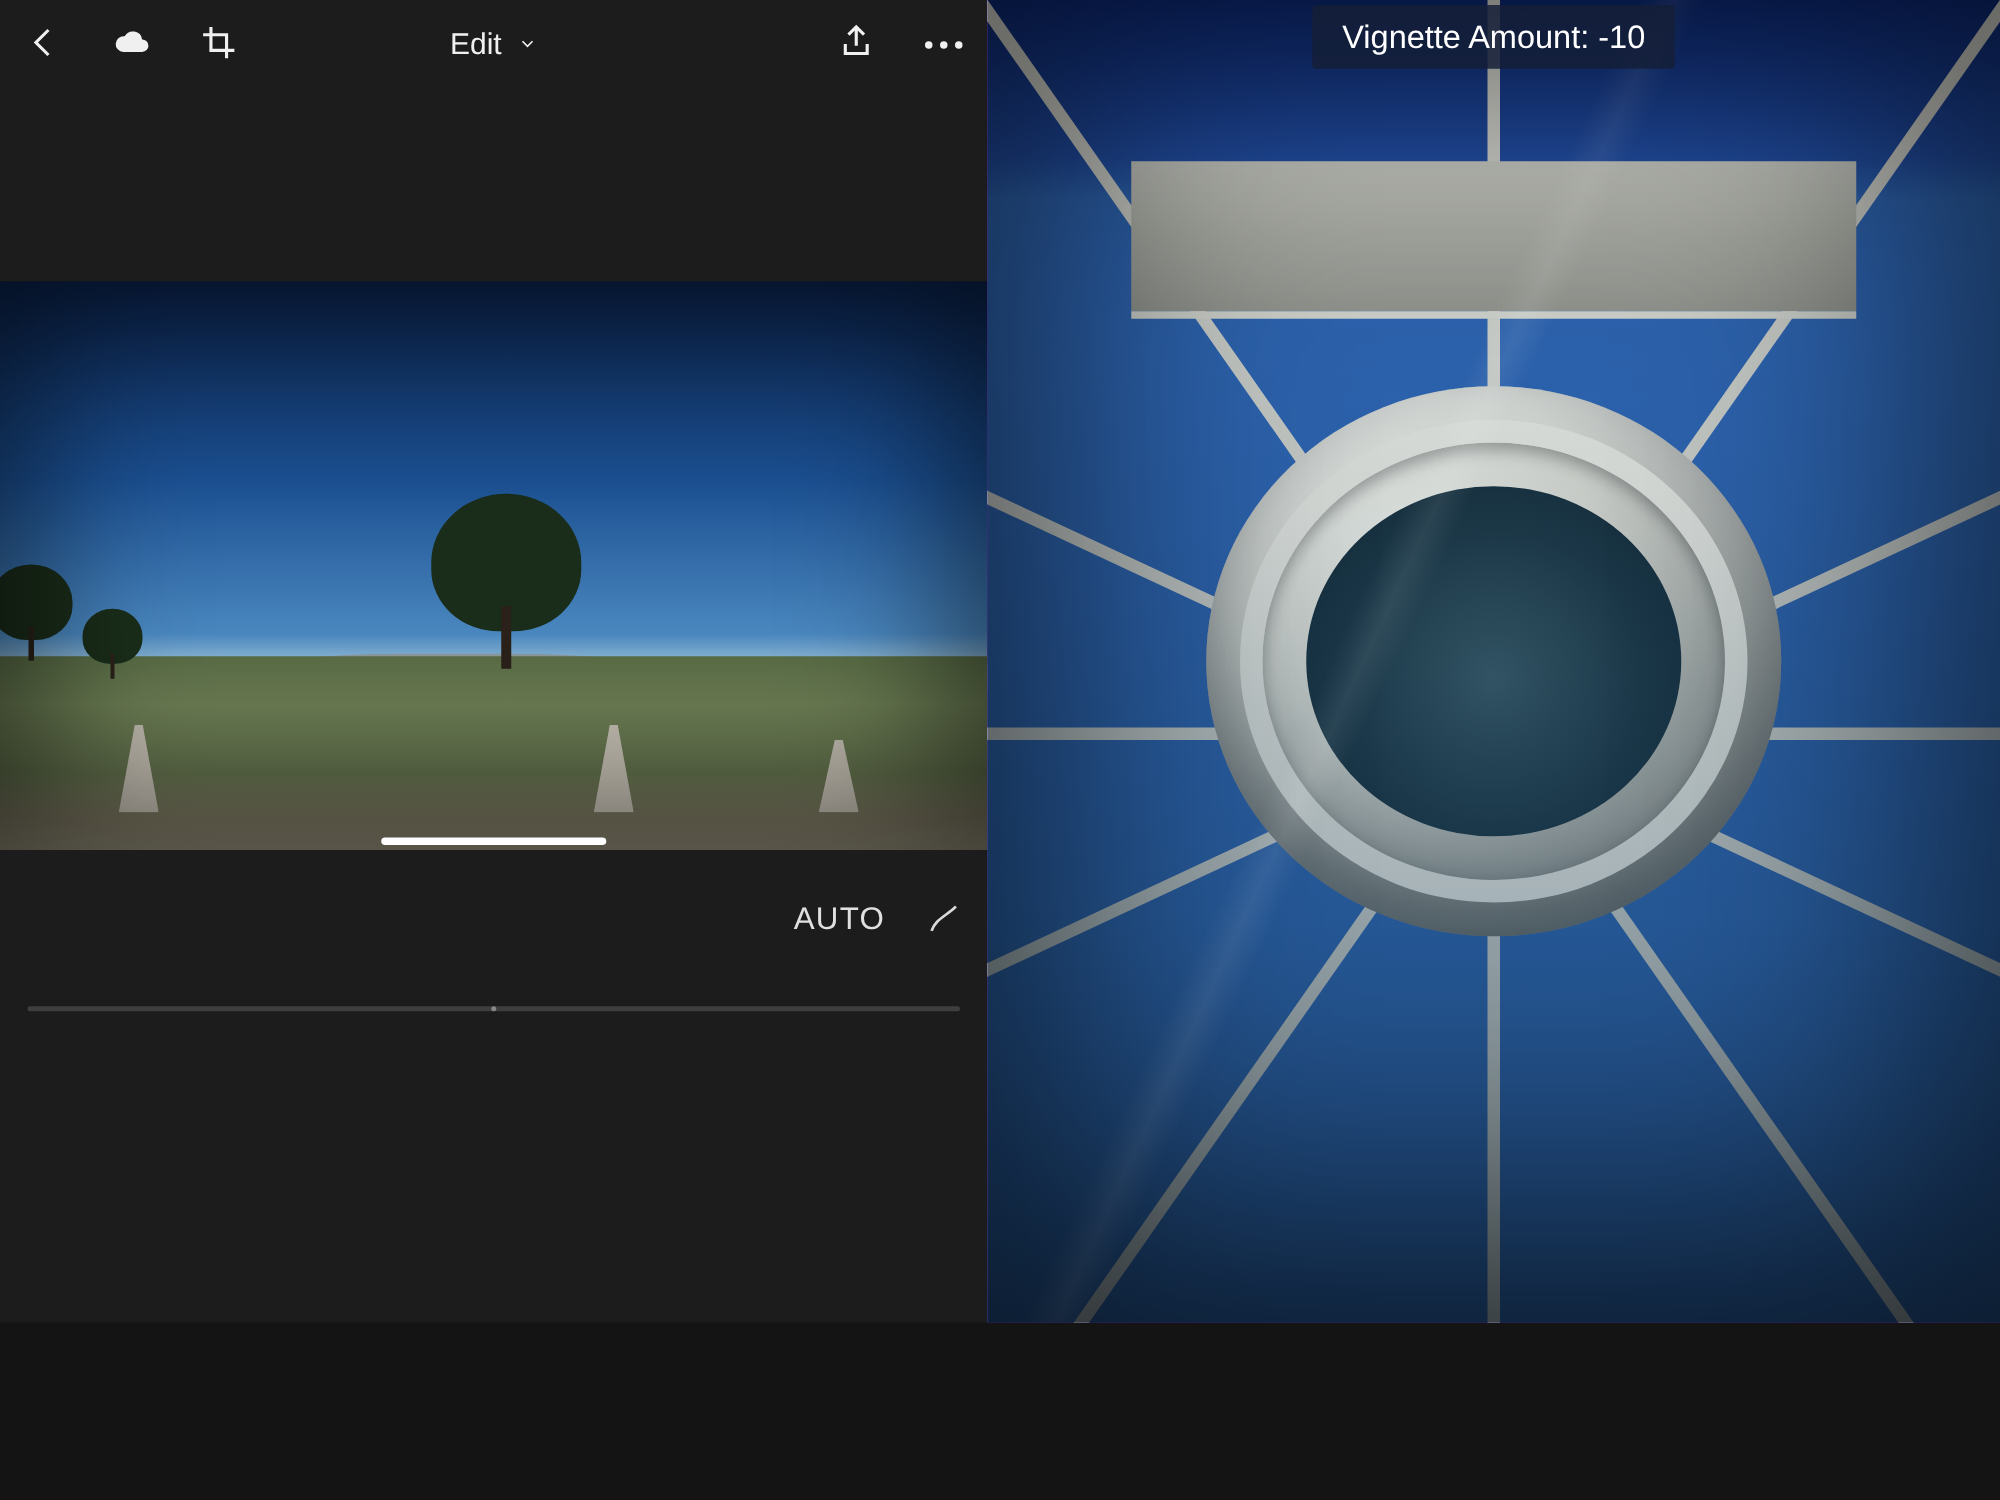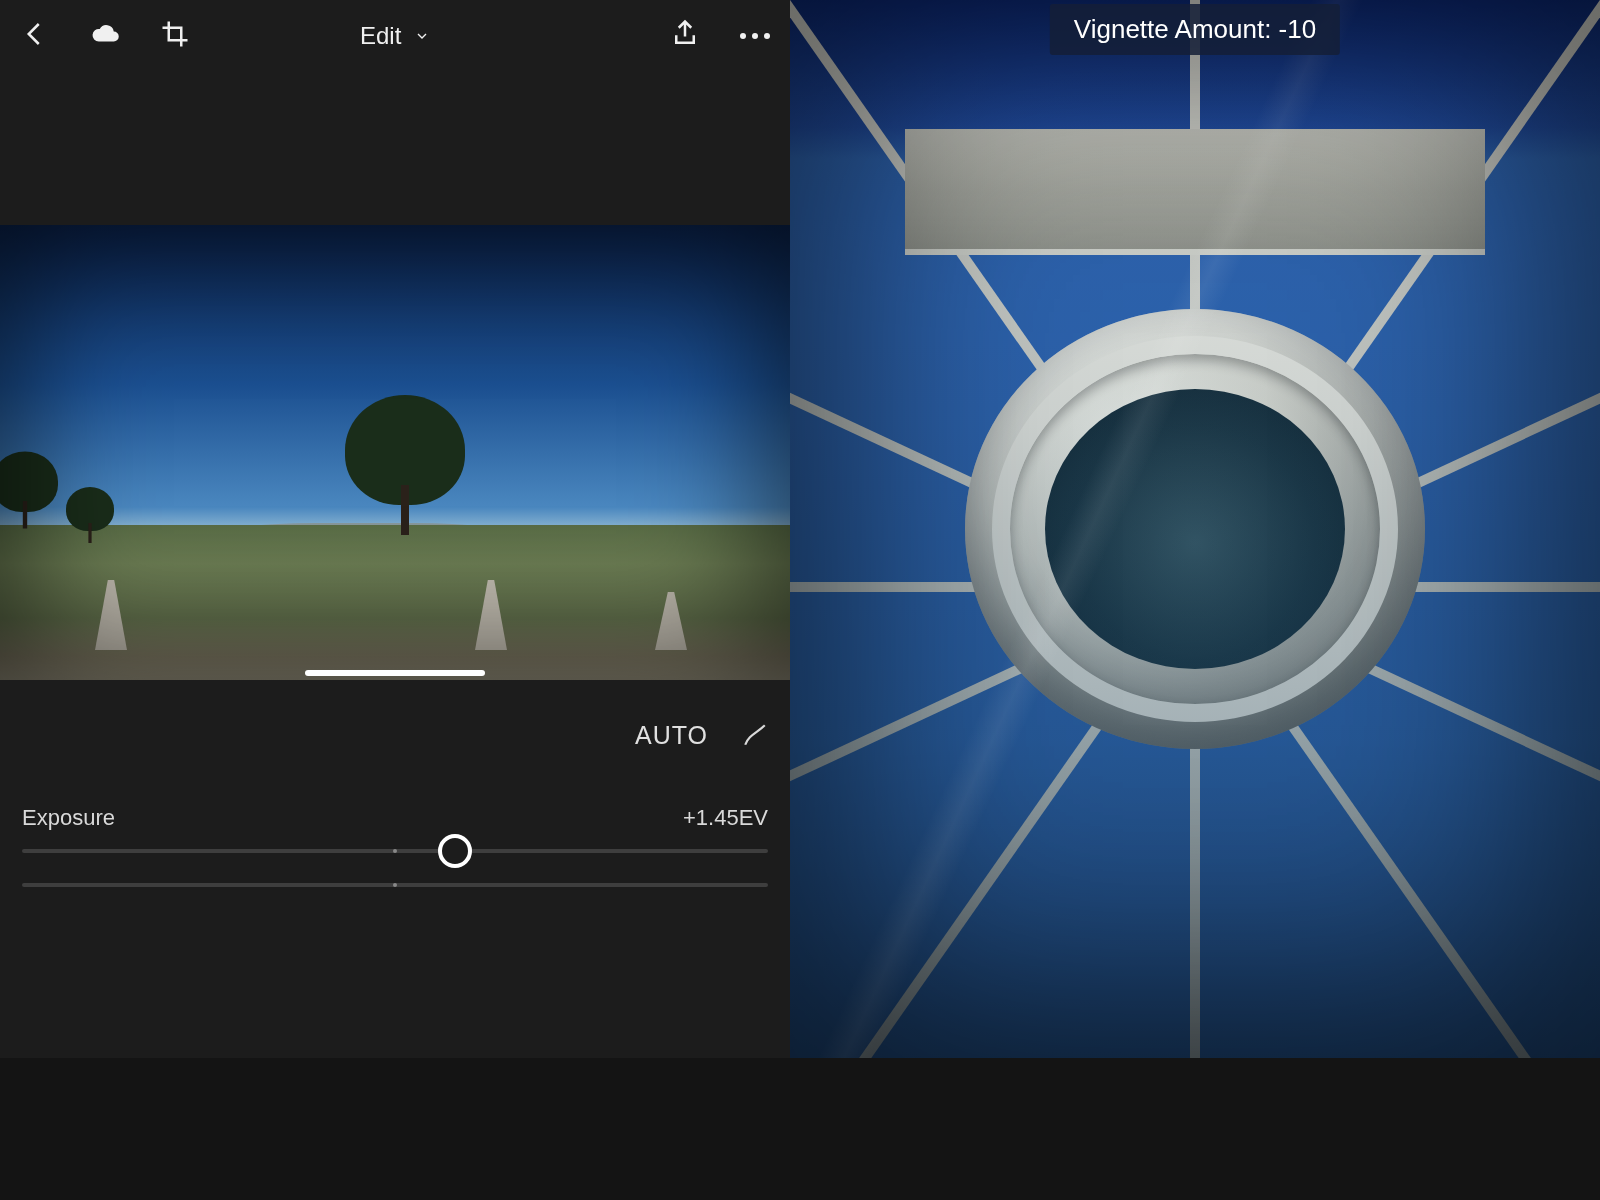--- a/index.html
+++ b/index.html
@@ -162,30 +162,20 @@
       <div class="autorow">
         <span class="autobtn">AUTO</span>
         <span class="curve">
           <svg viewBox="0 0 24 24">
               <path d="M3 21 C 6 12, 14 10, 21 3"></path>
             </svg>
         </span>
       </div>
       <div id="sliders">
           <div class="slider">
-            <div class="sl-head">
-              <span>Exposure</span>
-              <span>+1.45EV</span>
-            </div>
-            <div class="track">
-              <span class="notch"></span>
-              <span class="knob" style="left:58%"></span>
-            </div>
-          </div>
-          <div class="slider">
             <div class="track">
               <span class="notch"></span>
             </div>
           </div>
         </div>
     </div>
 
   </div>
 
   <div class="pane right">

